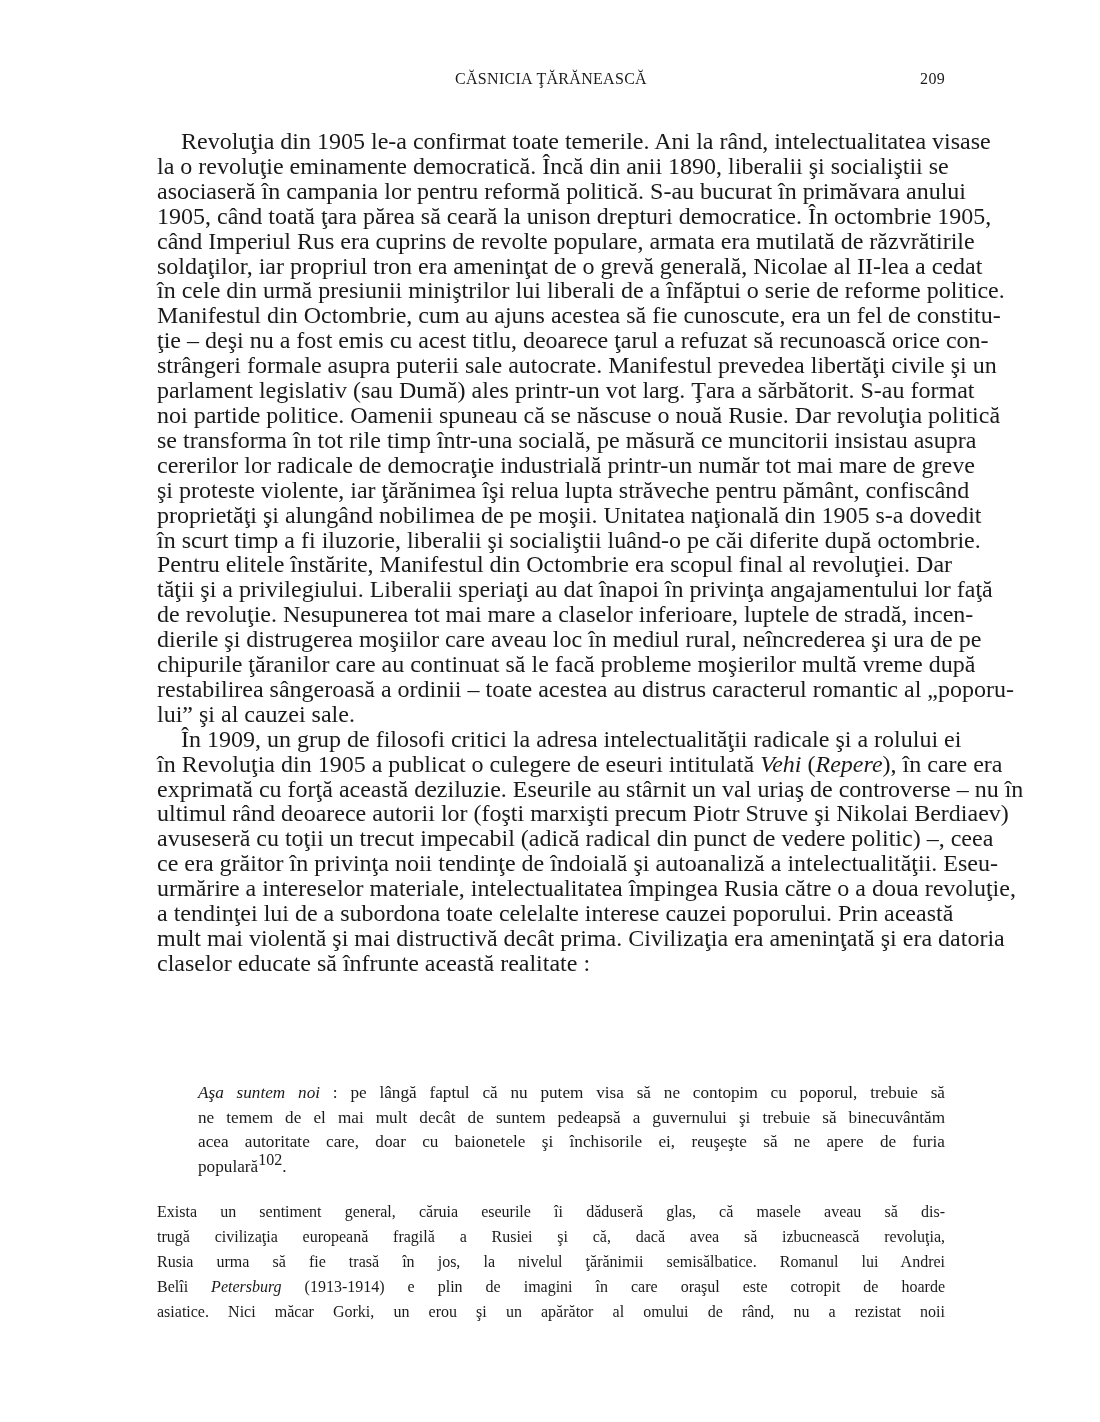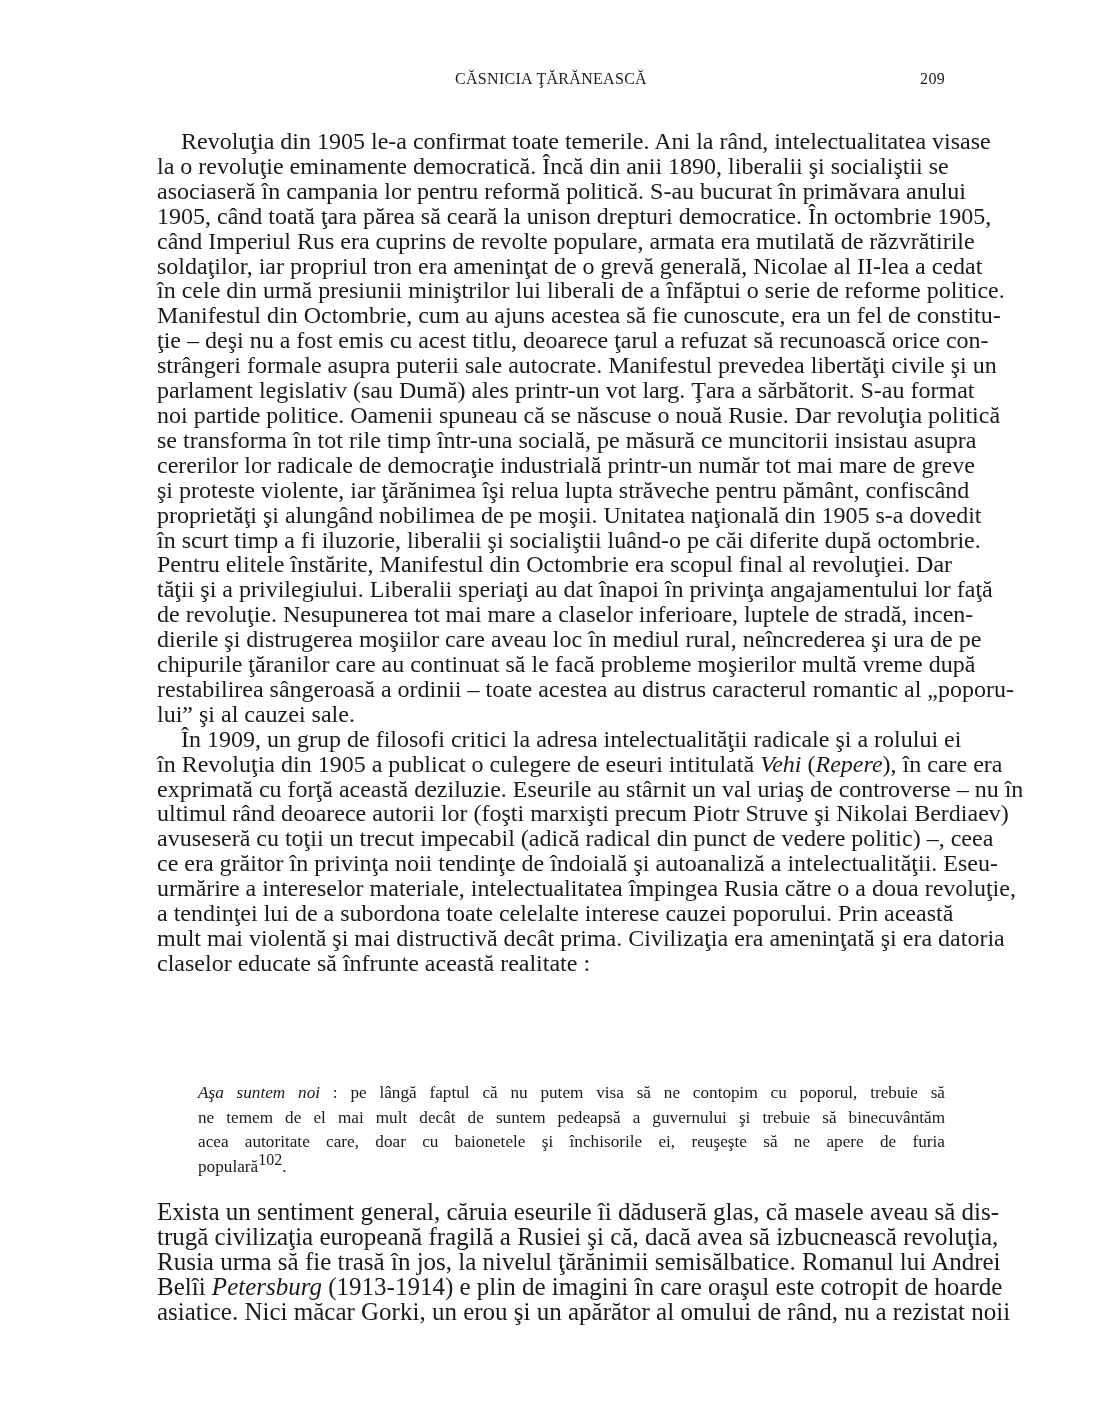--- a/index.html
+++ b/index.html
@@ -67,21 +67,21 @@
       left: 41px;
       width: 747px;
       font-size: 17.2px;
       line-height: 24.5px;
     }
     .cont-text {
       position: absolute;
       top: 1200px;
       left: 0;
       width: 788px;
-      font-size: 25px;
+      font-size: 16px;
       line-height: 24.9px;
     }
     em { font-style: italic; }
     sup {
       font-size: 16px;
       vertical-align: 7px;
       line-height: 0;
     }
   </style>
 </head>

